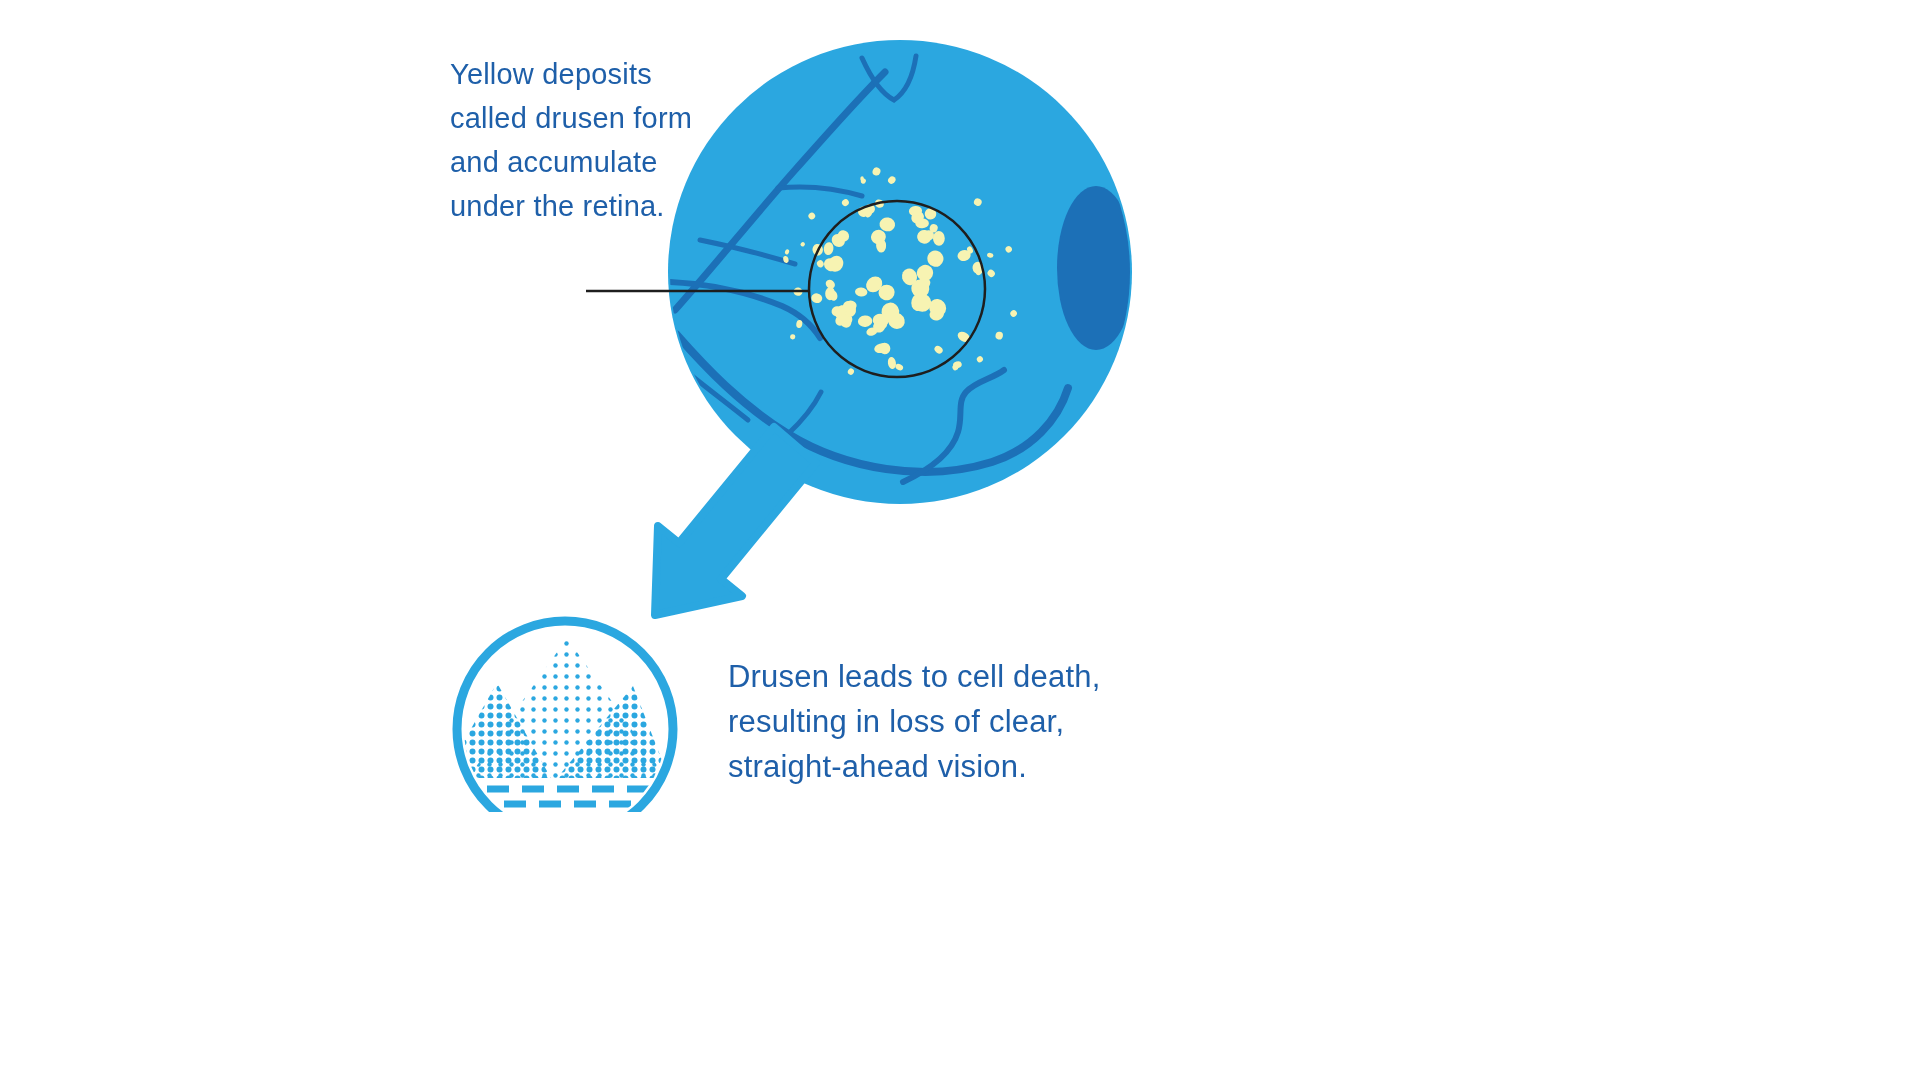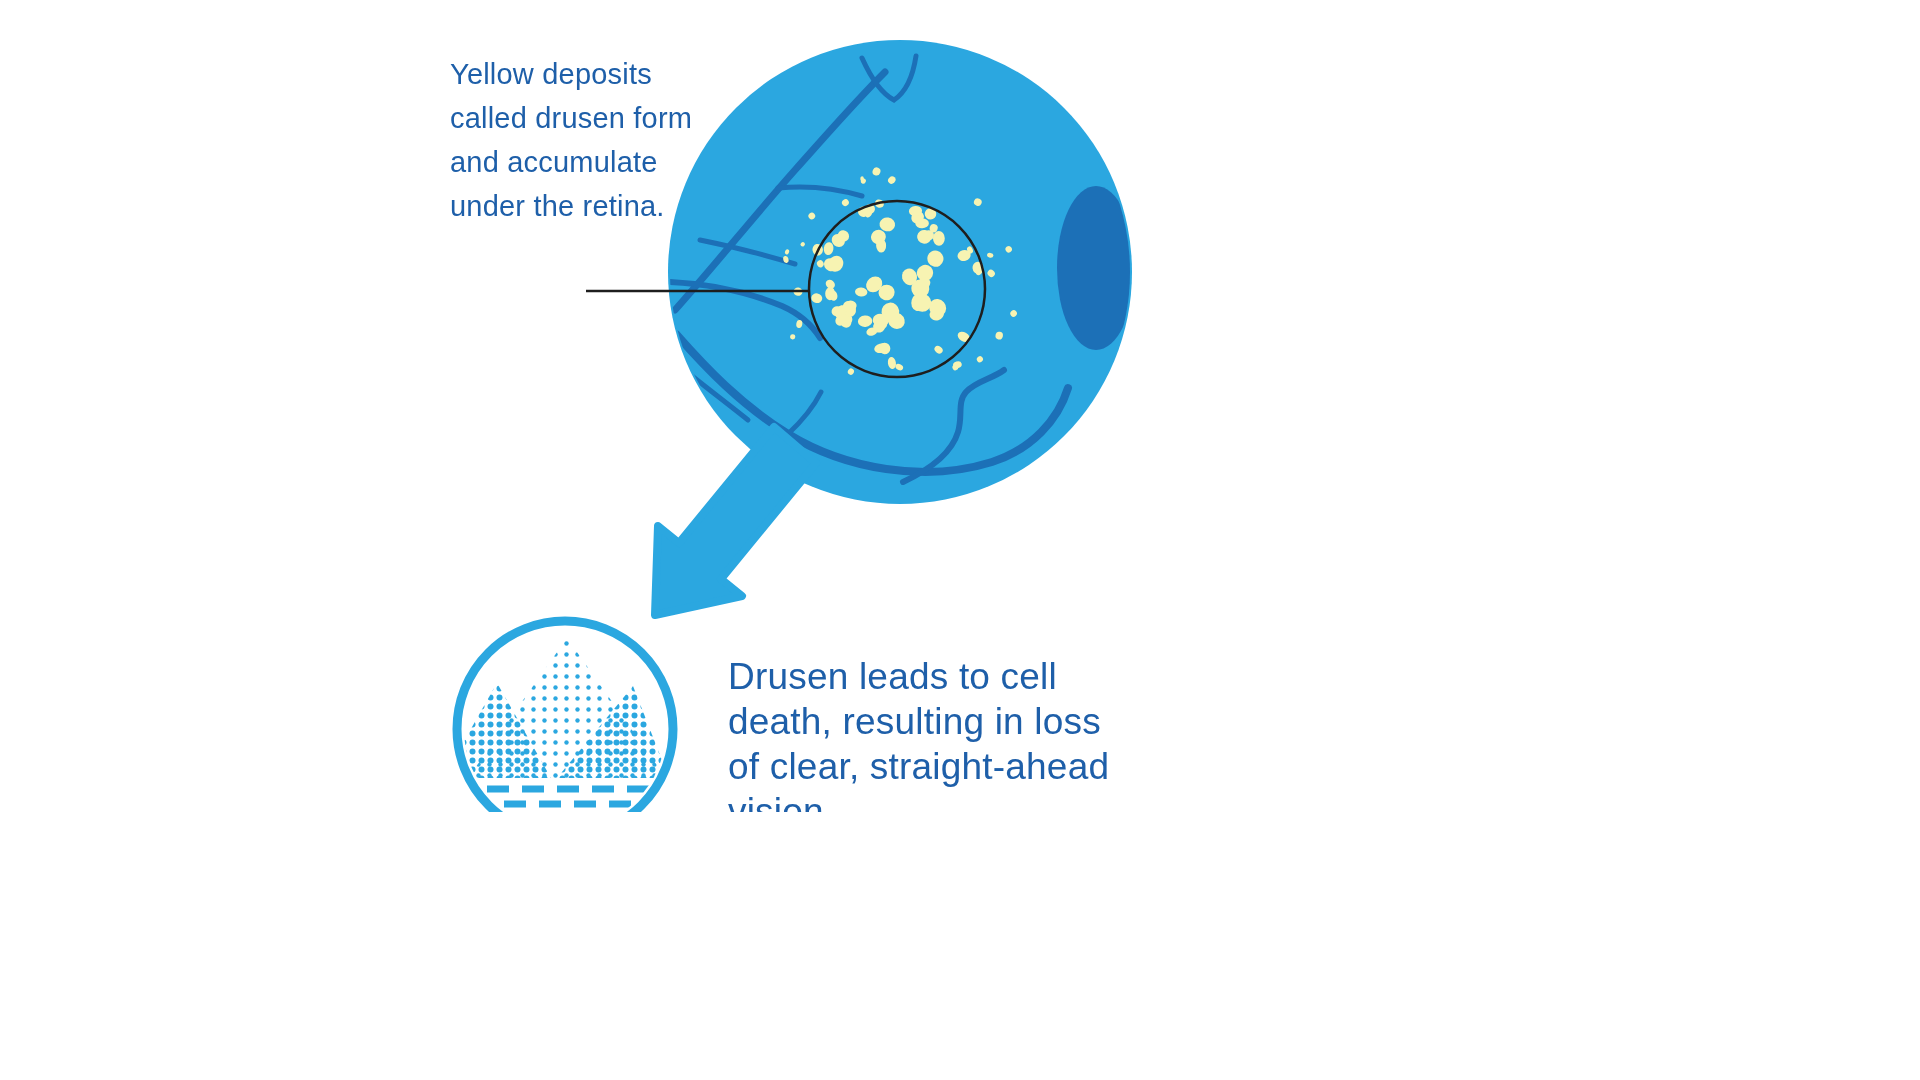--- a/index.html
+++ b/index.html
@@ -7,21 +7,21 @@
     position:relative;width:1920px;height:812px;overflow:hidden;
     background:var(--background,#fff);
     font-family:"Liberation Sans",sans-serif;
   }
   .stage svg{position:absolute;left:0;top:0;}
   .label{
     position:absolute;color:var(--text-blue,#1E5FA9);
     font-weight:500;letter-spacing:.2px;
   }
   #drusen-label{left:450px;top:52px;width:248px;font-size:29px;line-height:44px;}
-  #vision-label{left:728px;top:654px;width:408px;font-size:37px;line-height:45px;}
+  #vision-label{left:728px;top:654px;width:408px;font-size:31px;line-height:45px;}
 
   .eye{fill:var(--eye-blue,#2BA7E0);}
   .vessel{fill:none;stroke:var(--vessel-blue,#1C70B7);stroke-linecap:round;}
   .optic-disc{fill:var(--vessel-blue,#1C70B7);}
   .drusen-dot{fill:var(--drusen-yellow,#F7F3B2);}
   .callout-circle{fill:none;stroke:var(--line-black,#1E1E1E);stroke-width:2.5px;}
   .callout-line{stroke:var(--line-black,#1E1E1E);stroke-width:2.5px;}
   .arrow{fill:var(--eye-blue,#2BA7E0);stroke:var(--eye-blue,#2BA7E0);stroke-width:8px;stroke-linejoin:round;}
   .icon-ring{fill:#ffffff;stroke:var(--eye-blue,#2BA7E0);stroke-width:9px;}
   .pattern-dot{fill:var(--eye-blue,#2BA7E0);}

